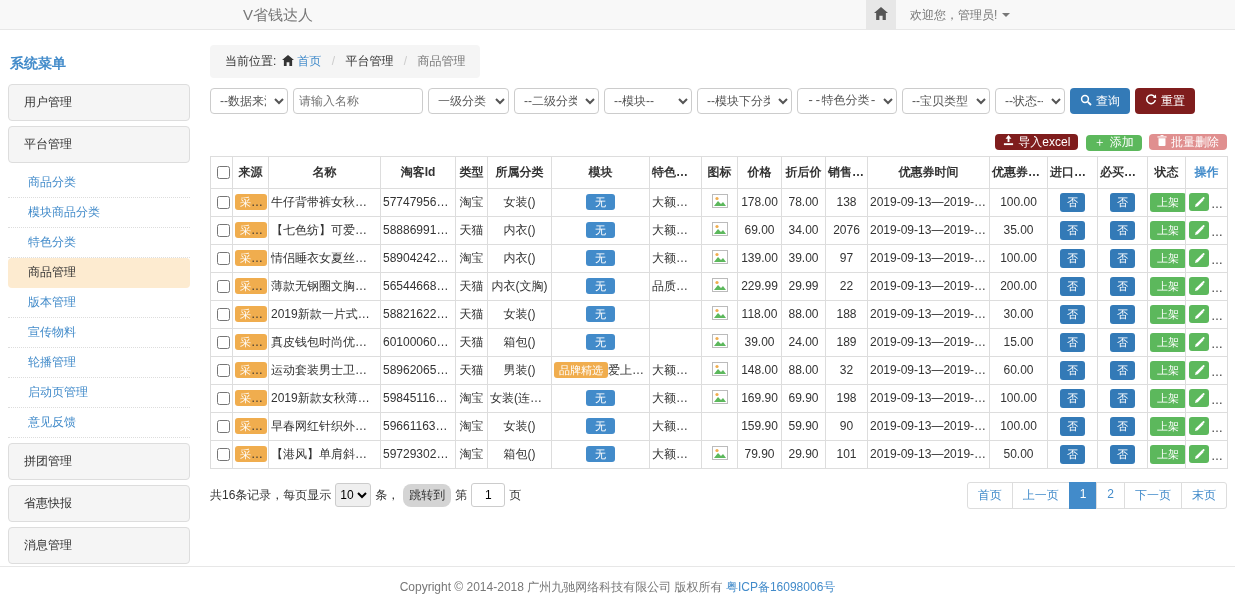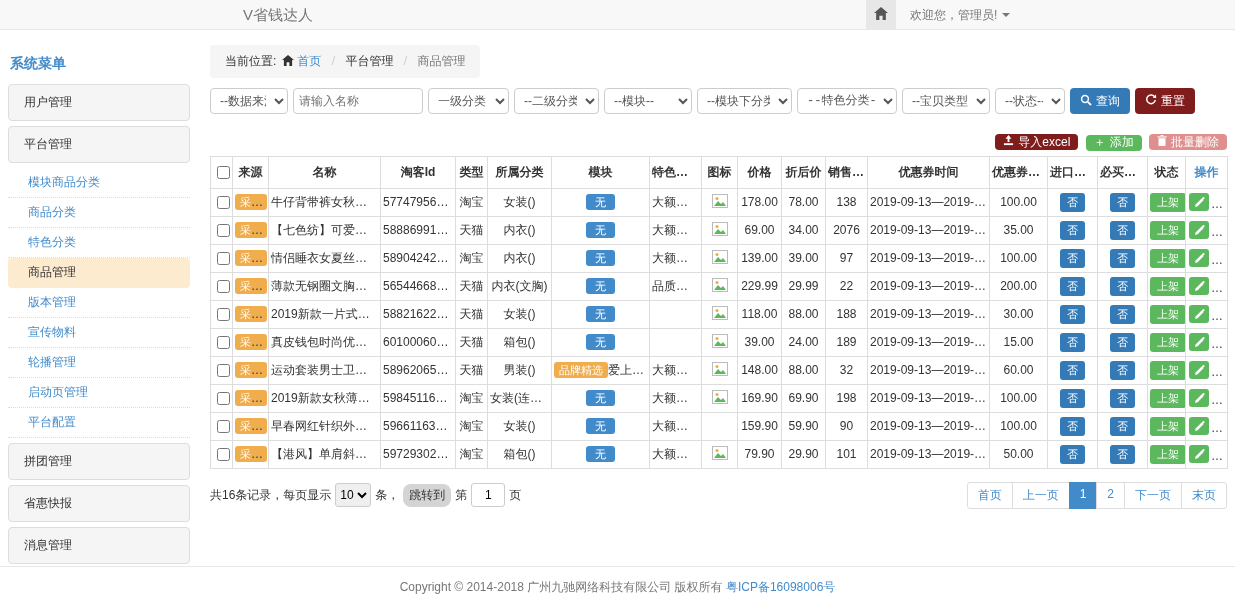--- a/index.html
+++ b/index.html
@@ -107,29 +107,29 @@
     </div>
   </div>
 </div>
 
 <div class="sidebar">
   <div class="side-title">系统菜单</div>
   <div id="side-sections">
       <div class="side-sec">用户管理</div>
       <div class="side-sec">平台管理</div>
       <div class="subnav">
+        <div class="subnav-item">商品分类</div>
         <div class="subnav-item">模块商品分类</div>
-        <div class="subnav-item">商品分类</div>
         <div class="subnav-item">特色分类</div>
         <div class="subnav-item active">商品管理</div>
         <div class="subnav-item">版本管理</div>
         <div class="subnav-item">宣传物料</div>
         <div class="subnav-item">轮播管理</div>
         <div class="subnav-item">启动页管理</div>
-        <div class="subnav-item">平台配置</div>
+        <div class="subnav-item">意见反馈</div>
       </div>
       <div class="side-sec">拼团管理</div>
       <div class="side-sec">省惠快报</div>
       <div class="side-sec">消息管理</div>
     </div>
 </div>
 
 <div class="main">
 
   <div class="breadcrumb">

